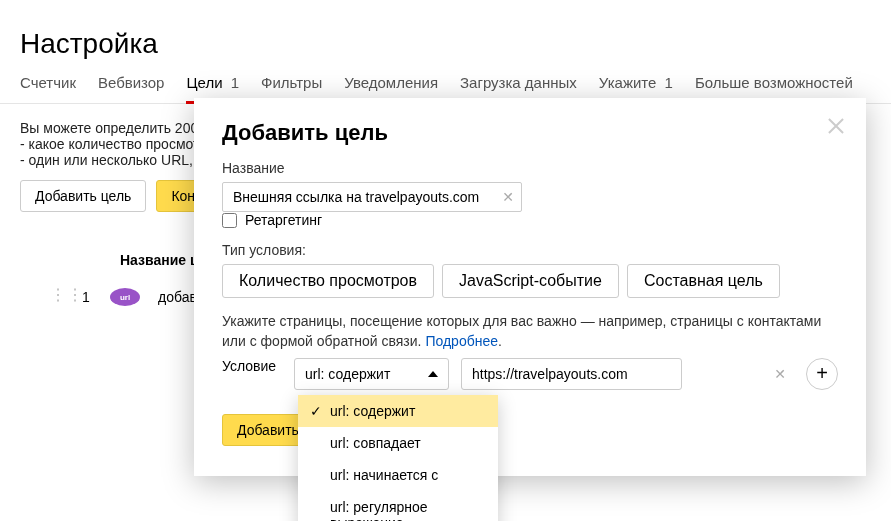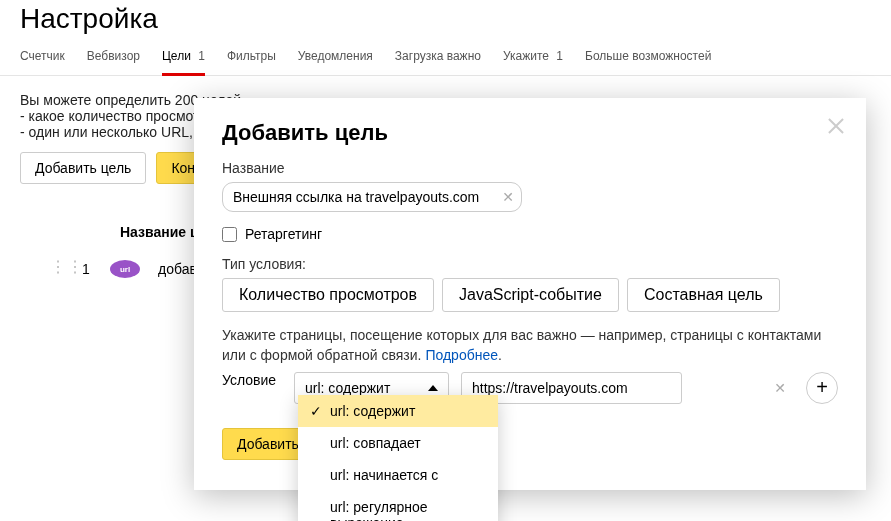--- a/index.html
+++ b/index.html
@@ -1,19 +1,19 @@
 <!DOCTYPE html>
 <html><head>
 <meta charset="utf-8">
 <style>
 * { box-sizing: border-box; margin: 0; padding: 0; }
 body { font-family: Arial, Helvetica, sans-serif; font-size: 14px; color: #000; background: #fff; width: 891px; height: 521px; overflow: hidden; position: relative; }
-.page-title { font-size: 28px; font-weight: 400; padding: 3px 20px 14px; }
+.page-title { font-size: 28px; font-weight: 400; padding: 28px 20px 14px; }
 .tabs { display: flex; gap: 22px; padding: 0 20px; border-bottom: 1px solid #e5e5e5; }
-.tab { padding: 0 0 12px; font-size: 12px; color: #555; cursor: pointer; position: relative; }
+.tab { padding: 0 0 12px; font-size: 15px; color: #555; cursor: pointer; position: relative; }
 .tab .count { color: #555; margin-left: 4px; }
 .tab.active { color: #000; }
 .tab.active::after { content: ""; position: absolute; left: 0; right: 0; bottom: -1px; height: 3px; background: #d00; }
 .content { padding: 16px 20px; }
 .intro { font-size: 14px; color: #222; }
 .intro ul { list-style: none; padding-left: 0; }
 .intro li::before { content: "- "; }
 .btnrow { margin-top: 12px; display: flex; gap: 10px; }
 .btn { border: 1px solid #ccc; background: #fff; padding: 7px 14px; font-size: 14px; border-radius: 3px; cursor: pointer; }
 .btn.yellow { background: #ffdb4d; border-color: #e5c43b; }
@@ -26,23 +26,23 @@
 
 .modal-backdrop { position: absolute; inset: 0; background: rgba(0,0,0,0); }
 .modal { position: absolute; left: 194px; top: 98px; right: 25px; background: #fff; box-shadow: 0 6px 30px rgba(0,0,0,0.25); padding: 22px 28px 30px; }
 .modal h2 { font-size: 22px; font-weight: bold; margin-bottom: 14px; }
 .close { position: absolute; top: 18px; right: 20px; width: 20px; height: 20px; cursor: pointer; }
 .close::before, .close::after { content: ""; position: absolute; left: 9px; top: 0; width: 2px; height: 20px; background: #ccc; }
 .close::before { transform: rotate(45deg); }
 .close::after { transform: rotate(-45deg); }
 .label { font-size: 14px; color: #333; margin-bottom: 6px; margin-top: 14px; }
 .input-wrap { position: relative; display: inline-block; }
-.input { border: 1px solid #ccc; padding: 6px 28px 6px 10px; font-size: 14px; border-radius: 11px; width: 300px; }
+.input { border: 1px solid #ccc; padding: 6px 28px 6px 10px; font-size: 14px; border-radius: 2px; width: 300px; }
 .clear-x { position: absolute; right: 8px; top: 50%; transform: translateY(-50%); color: #aaa; cursor: pointer; font-size: 14px; }
-.check-row { display: flex; align-items: center; gap: 8px; margin-top: 14px; }
+.check-row { display: flex; align-items: center; gap: 8px; }
 .check-row input[type=checkbox] { width: 15px; height: 15px; }
 .segmented { display: flex; gap: 8px; margin-top: 6px; }
 .seg { border: 1px solid #ccc; background: #fff; padding: 7px 16px; font-size: 16px; border-radius: 3px; cursor: pointer; }
 .seg.active { background: #ffdb4d; border-color: #e5c43b; }
 .hint { font-size: 14px; color: #333; margin-top: 14px; line-height: 1.4; }
 .hint a { color: #0055bb; text-decoration: none; }
 .cond-row { display: flex; gap: 12px; margin-top: 7px; }
 .cond-label { width: 60px; }
 .select { border: 1px solid #ccc; padding: 7px 10px; width: 155px; display: flex; justify-content: space-between; align-items: center; border-radius: 3px; cursor: pointer; background: #fff; }
 .chev { width: 0; height: 0; border-left: 5px solid transparent; border-right: 5px solid transparent; border-bottom: 6px solid #000; }
@@ -61,21 +61,21 @@
 <body>
 
 <div class="page-title">Настройка</div>
 
 <div class="tabs">
   <div class="tab">Счетчик</div>
   <div class="tab">Вебвизор</div>
   <div class="tab active"><span>Цели</span> <span class="count">1</span></div>
   <div class="tab">Фильтры</div>
   <div class="tab">Уведомления</div>
-  <div class="tab">Загрузка важно</div>
+  <div class="tab">Загрузка данных</div>
   <div class="tab"><span>Укажите</span> <span class="count">1</span></div>
   <div class="tab">Больше возможностей</div>
 </div>
 
 <div class="content">
   <div class="intro">
     <div>Вы можете определить 200 целей</div>
     <ul>
       <li>какое количество просмотров</li>
       <li>один или несколько URL, по</li>

